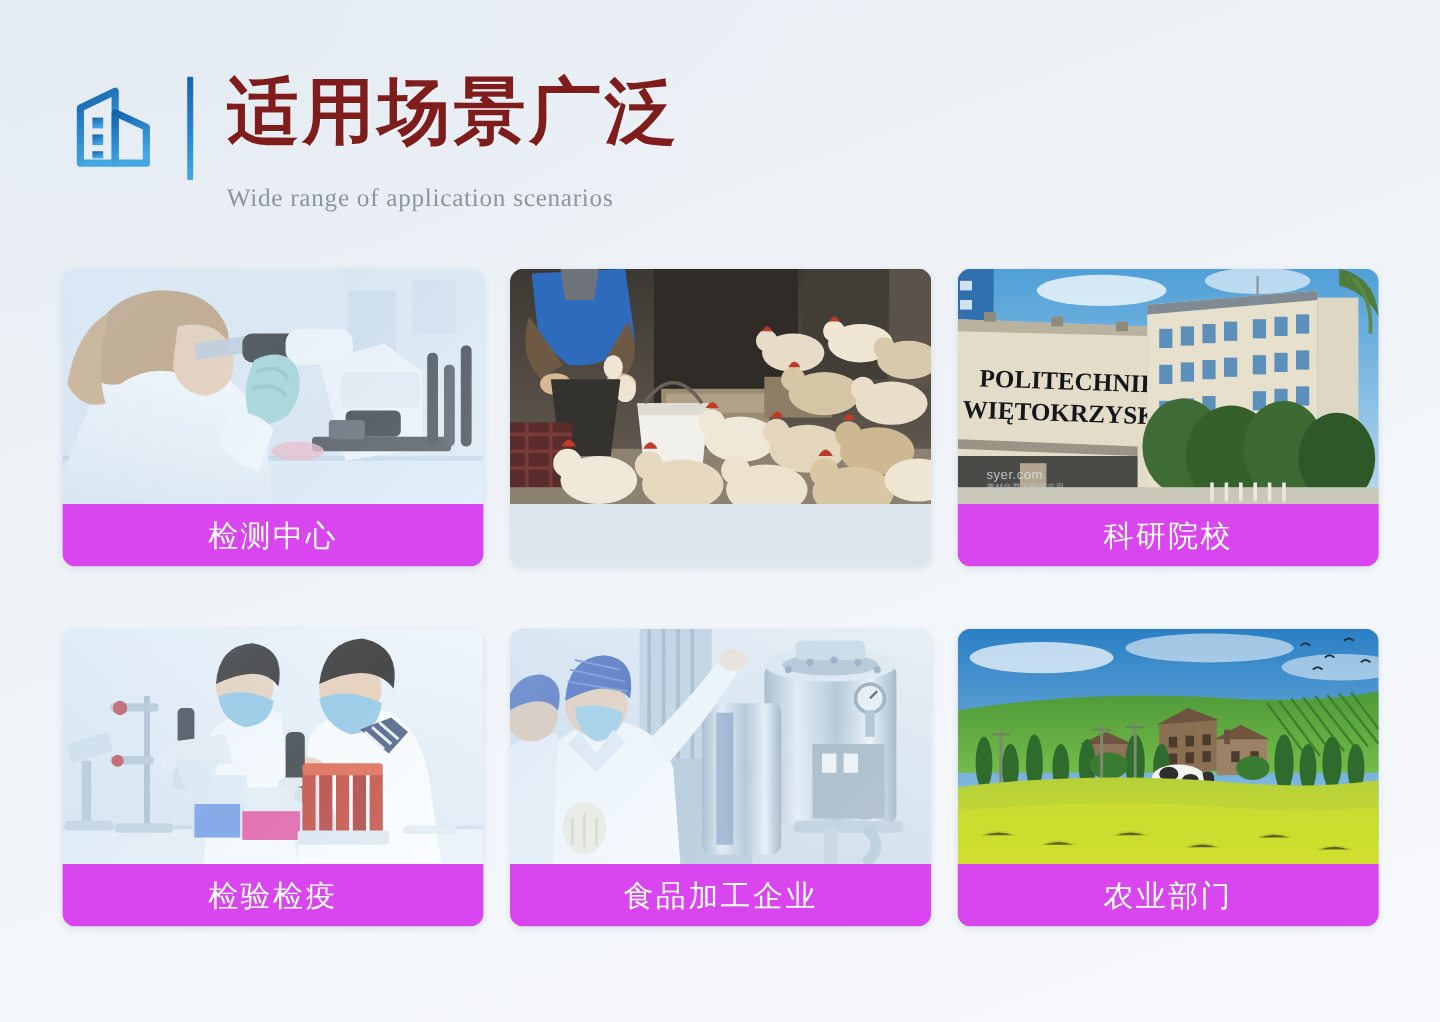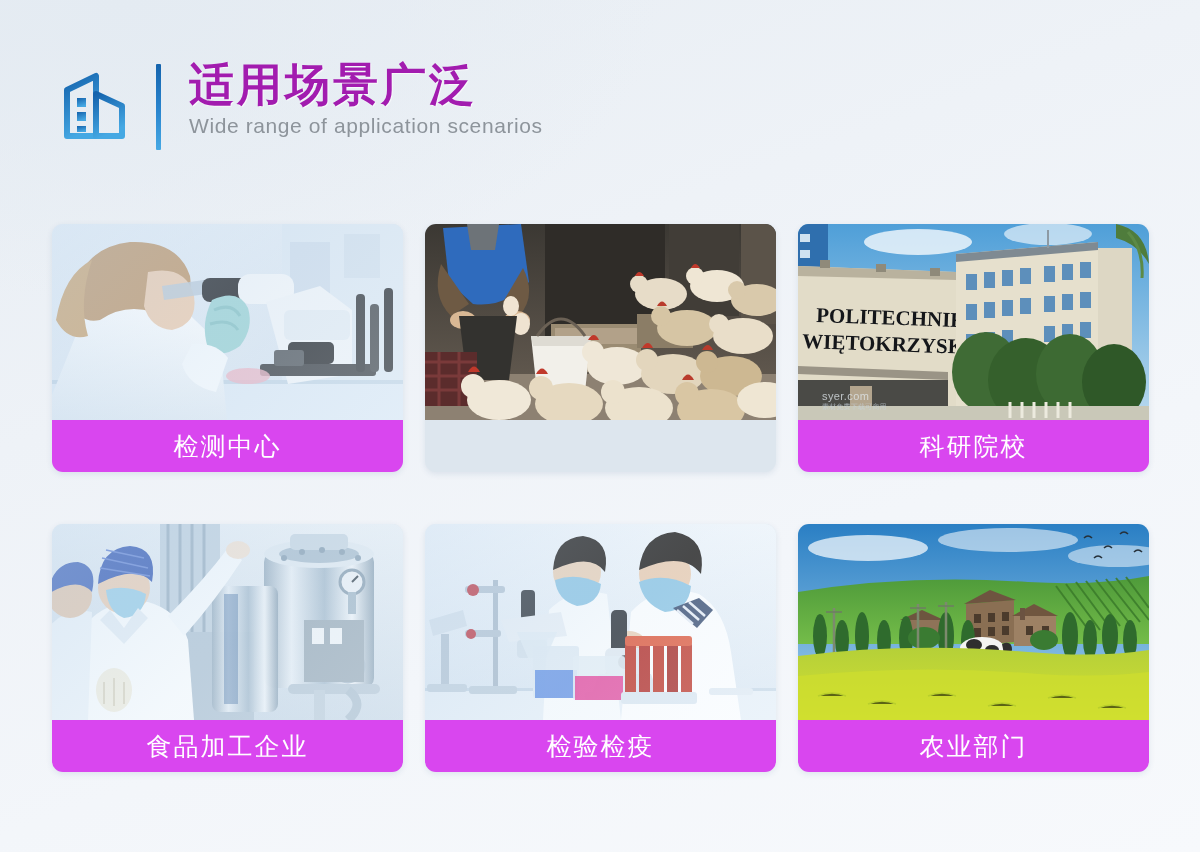--- a/index.html
+++ b/index.html
@@ -52,36 +52,37 @@
     flex: 0 0 auto;
   }
 
   .header-text {
     margin-left: 28px;
     display: flex;
     flex-direction: column;
   }
 
   .header-title {
-    font-size: 45px;
+    font-size: 60px;
     font-weight: bold;
-    color: #a21caf;
+    color: #7f1d1d;
     letter-spacing: 3px;
     line-height: 1.18;
     text-shadow: 1px 1px 1px rgba(255,255,255,0.7);
     white-space: nowrap;
   }
 
   .header-subtitle {
-    margin-top: 2px;
+    margin-top: 24px;
     font-size: 21px;
     color: #8d949b;
     letter-spacing: 0.6px;
     line-height: 1.2;
     white-space: nowrap;
+    font-family: Liberation Serif, serif;
   }
 
   
   .cards {
     position: absolute;
     left: 52px;
     top: 224px;
     width: 1096px;
     display: grid;
     grid-template-columns: repeat(3, 351px);
@@ -415,108 +416,20 @@
           <div class="wm-sub">素材免费下载可商用</div>
         </div>
       </div>
       <div class="card-label">科研院校</div>
     </div>
 
     <div class="card">
       <div class="card-photo wash-blue">
         <svg viewBox="0 0 351 196" preserveAspectRatio="xMidYMid slice" xmlns="http://www.w3.org/2000/svg">
           <defs>
-            <linearGradient id="steel" x1="0" y1="0" x2="1" y2="0">
-              <stop offset="0%" stop-color="#9eb3c4"></stop>
-                <stop offset="25%" stop-color="#e6eef5"></stop>
-              <stop offset="55%" stop-color="#aabfd0"></stop>
-                <stop offset="80%" stop-color="#edf3f8"></stop>
-              <stop offset="100%" stop-color="#93a9bb"></stop>
-            </linearGradient>
-            <linearGradient id="fbg" x1="0" y1="0" x2="0" y2="1">
-              <stop offset="0%" stop-color="#e9f0f6"></stop>
-                <stop offset="100%" stop-color="#ccdbe8"></stop>
-            </linearGradient>
-          </defs>
-          <rect width="351" height="196" fill="url(#fbg)"></rect>
-
-          <rect x="108" y="0" width="60" height="110" fill="#c3d3e0"></rect>
-          <g stroke="#9fb4c5" stroke-width="3">
-            <line x1="116" y1="0" x2="116" y2="108"></line>
-              <line x1="128" y1="0" x2="128" y2="108"></line>
-            <line x1="140" y1="0" x2="140" y2="108"></line>
-              <line x1="152" y1="0" x2="152" y2="108"></line>
-          </g>
-          <rect x="132" y="108" width="70" height="88" fill="#b6c8d7"></rect>
-
-          <rect x="212" y="28" width="110" height="136" rx="10" fill="url(#steel)"></rect>
-          <ellipse cx="267" cy="30" rx="55" ry="14" fill="#dfe9f1"></ellipse>
-          <ellipse cx="267" cy="30" rx="40" ry="9" fill="#aec2d2"></ellipse>
-          <rect x="238" y="10" width="58" height="16" rx="5" fill="#c9d8e4"></rect>
-
-          <g fill="#8fa6b9">
-            <circle cx="232" cy="34" r="3"></circle>
-              <circle cx="250" cy="28" r="3"></circle>
-              <circle cx="270" cy="26" r="3"></circle>
-            <circle cx="290" cy="28" r="3"></circle>
-              <circle cx="306" cy="34" r="3"></circle>
-          </g>
-
-          <circle cx="300" cy="58" r="12" fill="#e9eff5" stroke="#8ea4b6" stroke-width="3"></circle>
-          <line x1="300" y1="58" x2="306" y2="52" stroke="#44525e" stroke-width="2"></line>
-          <rect x="296" y="68" width="8" height="22" fill="#a6bbcb"></rect>
-
-          <rect x="160" y="62" width="66" height="126" rx="8" fill="url(#steel)" opacity="0.95"></rect>
-          <rect x="172" y="70" width="14" height="110" fill="#5b82ad" opacity="0.55"></rect>
-
-          <rect x="236" y="160" width="92" height="10" rx="5" fill="#b9cad8"></rect>
-          <rect x="262" y="166" width="11" height="30" fill="#c0d0dd"></rect>
-          <path d="M296 166 q18 14 0 30" stroke="#b0c3d2" stroke-width="9" fill="none"></path>
-          <circle cx="296" cy="142" r="15" fill="none" stroke="#aec0cf" stroke-width="5"></circle>
-
-          <rect x="252" y="96" width="60" height="62" fill="#9fb0bd"></rect>
-          <rect x="260" y="104" width="12" height="16" fill="#eef3f7"></rect>
-          <rect x="278" y="104" width="12" height="16" fill="#eef3f7"></rect>
-
-          <path d="M26 196 L34 100 Q56 74 96 78 Q126 86 136 116 L142 196 Z" fill="#fbfdfe"></path>
-
-          <path d="M116 92 Q152 56 176 24 L190 36 Q164 76 132 112 Z" fill="#f6fafd"></path>
-          <ellipse cx="186" cy="26" rx="12" ry="9" fill="#f0e3d6"></ellipse>
-
-          <circle cx="72" cy="64" r="26" fill="#ecd0b8"></circle>
-          <path d="M46 60 Q48 24 78 22 Q106 24 100 58 Q84 40 46 60Z" fill="#3f62b8"></path>
-          <g stroke="#6b8ad6" stroke-width="1.6">
-            <line x1="50" y1="34" x2="96" y2="44"></line>
-              <line x1="48" y1="44" x2="98" y2="52"></line>
-            <line x1="54" y1="26" x2="92" y2="34"></line>
-          </g>
-
-          <path d="M54 66 Q74 60 94 70 Q92 92 72 94 Q56 88 54 66Z" fill="#9fd0e8"></path>
-
-          <path d="M48 96 L72 120 L96 94 L86 84 L72 104 L58 86 Z" fill="#e6eef5"></path>
-
-          <path d="M-12 196 L-4 104 Q14 82 40 88 L36 196 Z" fill="#eff5fa"></path>
-          <circle cx="18" cy="72" r="22" fill="#e3c9b2"></circle>
-          <path d="M-4 70 Q0 38 26 38 Q46 42 40 68 Q26 52 -4 70Z" fill="#4a6cbd"></path>
-
-          <ellipse cx="62" cy="166" rx="18" ry="22" fill="#f2efe2"></ellipse>
-          <g stroke="#dcd7c5" stroke-width="2">
-            <line x1="52" y1="158" x2="52" y2="180"></line>
-              <line x1="62" y1="154" x2="62" y2="182"></line>
-            <line x1="72" y1="158" x2="72" y2="180"></line>
-          </g>
-        </svg>
-      </div>
-      <div class="card-label">食品加工企业</div>
-    </div>
-
-    <div class="card">
-      <div class="card-photo wash-blue">
-        <svg viewBox="0 0 351 196" preserveAspectRatio="xMidYMid slice" xmlns="http://www.w3.org/2000/svg">
-          <defs>
             <linearGradient id="labbg5" x1="0" y1="0" x2="0" y2="1">
               <stop offset="0%" stop-color="#f4f8fc"></stop>
                 <stop offset="100%" stop-color="#dbe7f2"></stop>
             </linearGradient>
           </defs>
           <rect width="351" height="196" fill="url(#labbg5)"></rect>
 
           <rect x="0" y="166" width="351" height="30" fill="#e9f1f8"></rect>
           <rect x="0" y="164" width="351" height="3" fill="#c9d9e7"></rect>
 
@@ -576,20 +489,108 @@
             <rect x="242" y="116" width="11" height="60" rx="4" fill="#a82b26"></rect>
             <rect x="256" y="118" width="11" height="58" rx="4" fill="#c0392b"></rect>
             <rect x="200" y="112" width="67" height="10" rx="3" fill="#e05a3d"></rect>
             <rect x="196" y="168" width="76" height="12" rx="3" fill="#dde8f1"></rect>
           </g>
 
           <rect x="284" y="164" width="44" height="7" rx="3" fill="#e2ebf3"></rect>
         </svg>
       </div>
       <div class="card-label">检验检疫</div>
+    </div>
+
+    <div class="card">
+      <div class="card-photo wash-blue">
+        <svg viewBox="0 0 351 196" preserveAspectRatio="xMidYMid slice" xmlns="http://www.w3.org/2000/svg">
+          <defs>
+            <linearGradient id="steel" x1="0" y1="0" x2="1" y2="0">
+              <stop offset="0%" stop-color="#9eb3c4"></stop>
+                <stop offset="25%" stop-color="#e6eef5"></stop>
+              <stop offset="55%" stop-color="#aabfd0"></stop>
+                <stop offset="80%" stop-color="#edf3f8"></stop>
+              <stop offset="100%" stop-color="#93a9bb"></stop>
+            </linearGradient>
+            <linearGradient id="fbg" x1="0" y1="0" x2="0" y2="1">
+              <stop offset="0%" stop-color="#e9f0f6"></stop>
+                <stop offset="100%" stop-color="#ccdbe8"></stop>
+            </linearGradient>
+          </defs>
+          <rect width="351" height="196" fill="url(#fbg)"></rect>
+
+          <rect x="108" y="0" width="60" height="110" fill="#c3d3e0"></rect>
+          <g stroke="#9fb4c5" stroke-width="3">
+            <line x1="116" y1="0" x2="116" y2="108"></line>
+              <line x1="128" y1="0" x2="128" y2="108"></line>
+            <line x1="140" y1="0" x2="140" y2="108"></line>
+              <line x1="152" y1="0" x2="152" y2="108"></line>
+          </g>
+          <rect x="132" y="108" width="70" height="88" fill="#b6c8d7"></rect>
+
+          <rect x="212" y="28" width="110" height="136" rx="10" fill="url(#steel)"></rect>
+          <ellipse cx="267" cy="30" rx="55" ry="14" fill="#dfe9f1"></ellipse>
+          <ellipse cx="267" cy="30" rx="40" ry="9" fill="#aec2d2"></ellipse>
+          <rect x="238" y="10" width="58" height="16" rx="5" fill="#c9d8e4"></rect>
+
+          <g fill="#8fa6b9">
+            <circle cx="232" cy="34" r="3"></circle>
+              <circle cx="250" cy="28" r="3"></circle>
+              <circle cx="270" cy="26" r="3"></circle>
+            <circle cx="290" cy="28" r="3"></circle>
+              <circle cx="306" cy="34" r="3"></circle>
+          </g>
+
+          <circle cx="300" cy="58" r="12" fill="#e9eff5" stroke="#8ea4b6" stroke-width="3"></circle>
+          <line x1="300" y1="58" x2="306" y2="52" stroke="#44525e" stroke-width="2"></line>
+          <rect x="296" y="68" width="8" height="22" fill="#a6bbcb"></rect>
+
+          <rect x="160" y="62" width="66" height="126" rx="8" fill="url(#steel)" opacity="0.95"></rect>
+          <rect x="172" y="70" width="14" height="110" fill="#5b82ad" opacity="0.55"></rect>
+
+          <rect x="236" y="160" width="92" height="10" rx="5" fill="#b9cad8"></rect>
+          <rect x="262" y="166" width="11" height="30" fill="#c0d0dd"></rect>
+          <path d="M296 166 q18 14 0 30" stroke="#b0c3d2" stroke-width="9" fill="none"></path>
+          <circle cx="296" cy="142" r="15" fill="none" stroke="#aec0cf" stroke-width="5"></circle>
+
+          <rect x="252" y="96" width="60" height="62" fill="#9fb0bd"></rect>
+          <rect x="260" y="104" width="12" height="16" fill="#eef3f7"></rect>
+          <rect x="278" y="104" width="12" height="16" fill="#eef3f7"></rect>
+
+          <path d="M26 196 L34 100 Q56 74 96 78 Q126 86 136 116 L142 196 Z" fill="#fbfdfe"></path>
+
+          <path d="M116 92 Q152 56 176 24 L190 36 Q164 76 132 112 Z" fill="#f6fafd"></path>
+          <ellipse cx="186" cy="26" rx="12" ry="9" fill="#f0e3d6"></ellipse>
+
+          <circle cx="72" cy="64" r="26" fill="#ecd0b8"></circle>
+          <path d="M46 60 Q48 24 78 22 Q106 24 100 58 Q84 40 46 60Z" fill="#3f62b8"></path>
+          <g stroke="#6b8ad6" stroke-width="1.6">
+            <line x1="50" y1="34" x2="96" y2="44"></line>
+              <line x1="48" y1="44" x2="98" y2="52"></line>
+            <line x1="54" y1="26" x2="92" y2="34"></line>
+          </g>
+
+          <path d="M54 66 Q74 60 94 70 Q92 92 72 94 Q56 88 54 66Z" fill="#9fd0e8"></path>
+
+          <path d="M48 96 L72 120 L96 94 L86 84 L72 104 L58 86 Z" fill="#e6eef5"></path>
+
+          <path d="M-12 196 L-4 104 Q14 82 40 88 L36 196 Z" fill="#eff5fa"></path>
+          <circle cx="18" cy="72" r="22" fill="#e3c9b2"></circle>
+          <path d="M-4 70 Q0 38 26 38 Q46 42 40 68 Q26 52 -4 70Z" fill="#4a6cbd"></path>
+
+          <ellipse cx="62" cy="166" rx="18" ry="22" fill="#f2efe2"></ellipse>
+          <g stroke="#dcd7c5" stroke-width="2">
+            <line x1="52" y1="158" x2="52" y2="180"></line>
+              <line x1="62" y1="154" x2="62" y2="182"></line>
+            <line x1="72" y1="158" x2="72" y2="180"></line>
+          </g>
+        </svg>
+      </div>
+      <div class="card-label">食品加工企业</div>
     </div>
 
     <div class="card">
       <div class="card-photo">
         <svg viewBox="0 0 351 196" preserveAspectRatio="xMidYMid slice" xmlns="http://www.w3.org/2000/svg">
           <defs>
             <linearGradient id="sky6" x1="0" y1="0" x2="0" y2="1">
               <stop offset="0%" stop-color="#2a7fc4"></stop>
                 <stop offset="100%" stop-color="#a7d3ee"></stop>
             </linearGradient>

